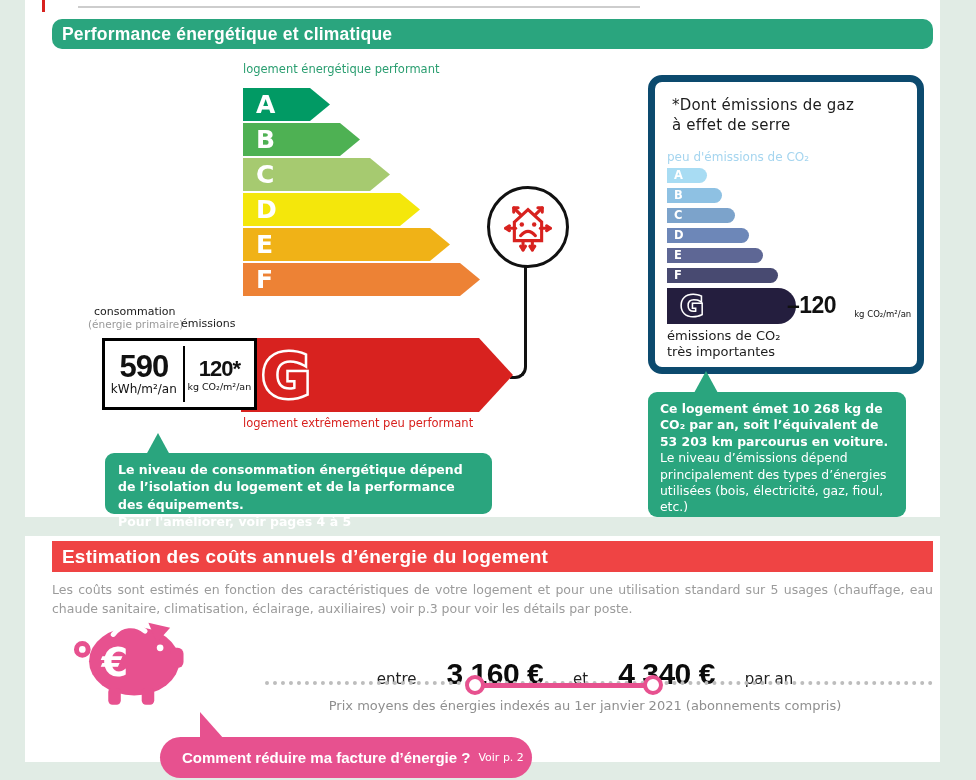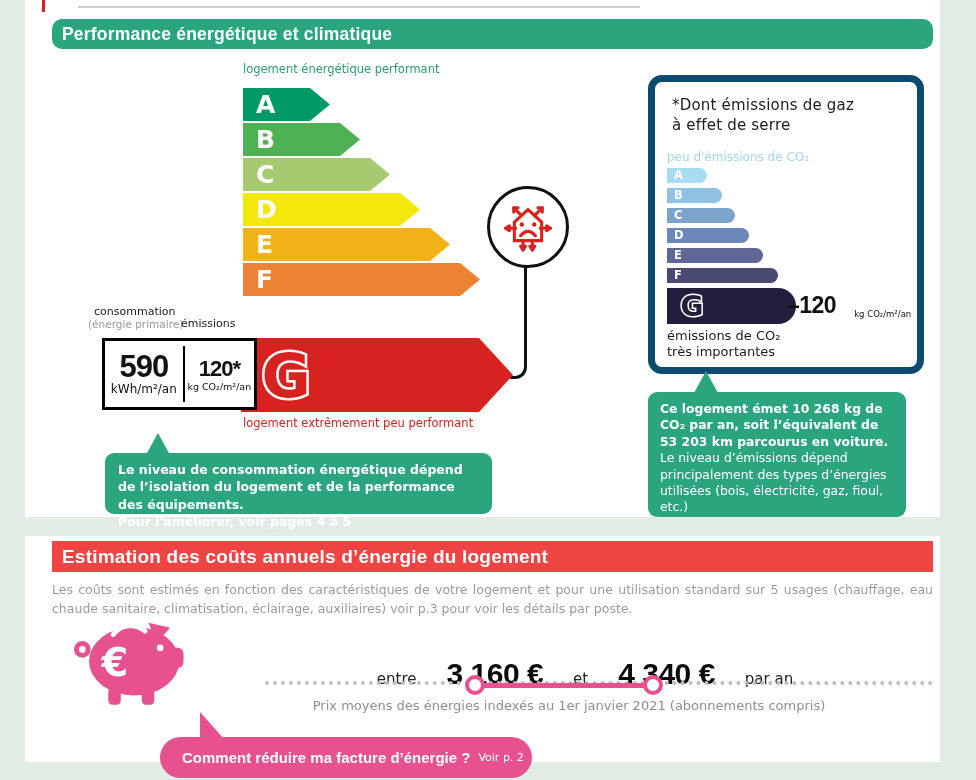--- a/index.html
+++ b/index.html
@@ -61,21 +61,21 @@
   .cost-desc{left:52px;top:580px;width:881px;font-size:12.5px;color:#9b9b9b;text-align:justify;line-height:1.55;}
   .piggy{left:70px;top:616px;}
   .cost-row{left:240px;top:630px;width:690px;display:flex;justify-content:center;align-items:baseline;gap:30px;margin-top:27px;}
   .cost-small{font-size:15px;color:#222;}
   .cost-amount{font-size:30px;font-weight:800;color:#0b0b0b;font-family:"Liberation Sans",sans-serif;letter-spacing:-.5px;}
   .slider-track{left:265px;top:681px;width:668px;border-top:4px dotted #bdbdbd;}
   .slider-seg{left:474px;top:683px;width:178px;height:5px;background:#e7518f;}
   .slider-dot{width:12px;height:12px;border:4px solid #e7518f;border-radius:50%;background:#fff;z-index:2;}
   .dot1{left:465px;top:675px;}
   .dot2{left:643px;top:675px;}
-  .price-note{left:224px;top:698px;width:690px;text-align:center;font-size:13px;color:#8f8f8f;}
+  .price-note{left:240px;top:698px;width:690px;text-align:center;font-size:13px;color:#8f8f8f;}
   .pink-callout{left:160px;top:737px;width:372px;height:41px;background:#e7518f;border-radius:21px;
     display:flex;align-items:center;padding-left:22px;box-sizing:border-box;gap:8px;color:#fff;z-index:4;}
   .pink-callout .q{font-size:15px;font-weight:700;font-family:"Liberation Sans",sans-serif;}
   .pink-callout .v{font-size:11px;}
   .pink-tri{left:200px;top:712px;width:0;height:0;border-right:24px solid transparent;border-bottom:27px solid #e7518f;z-index:4;}
 </style>
 </head>
 <body>
 
 <div class="page">

